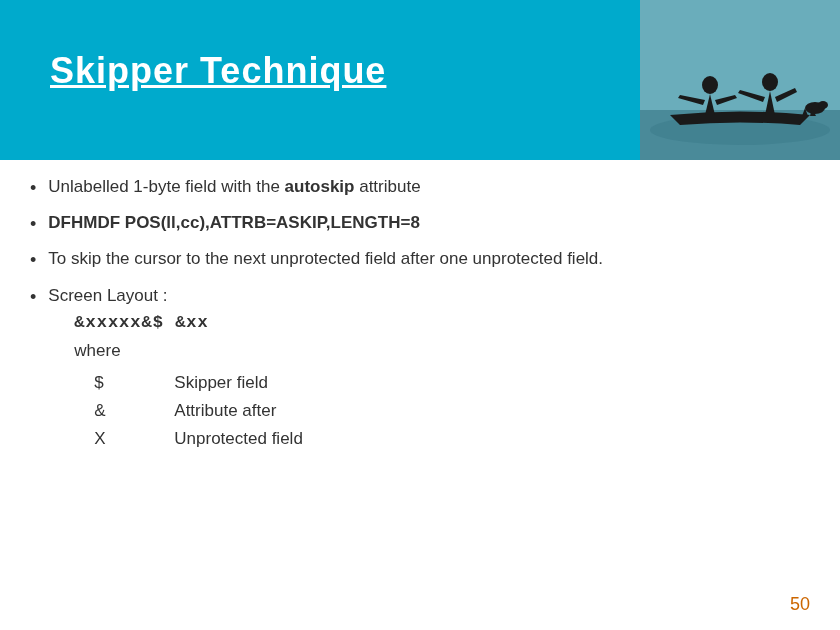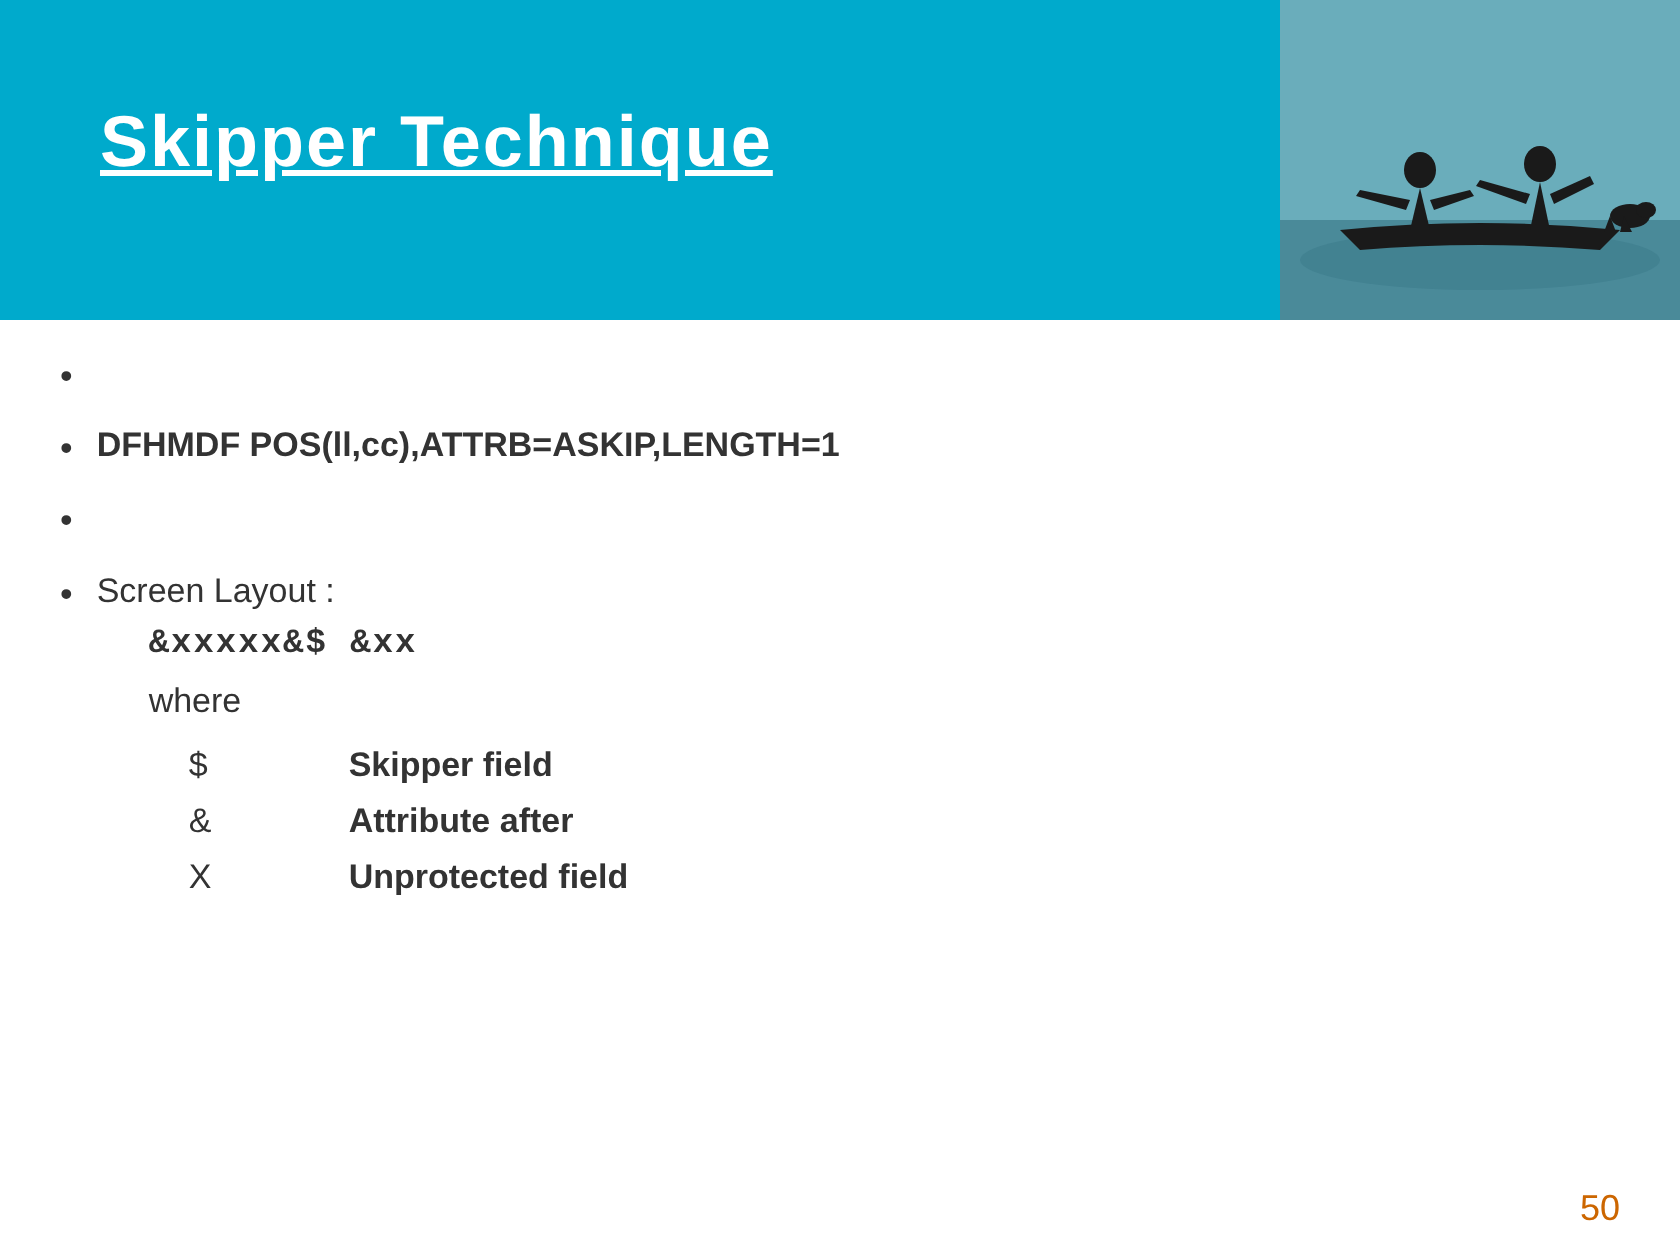--- a/index.html
+++ b/index.html
@@ -139,21 +139,21 @@
       padding: 2px 0;
       vertical-align: top;
     }
 
     .legend-symbol {
       width: 80px;
       font-weight: normal;
     }
 
     .legend-description {
-      font-weight: bold;
+      font-weight: normal;
     }
 
     
     .page-number {
       position: absolute;
       bottom: 15px;
       right: 30px;
       font-size: 18px;
       color: #cc6600;
     }
@@ -195,31 +195,37 @@
     <div class="title-area">
       <h1 class="slide-title">Skipper  Technique</h1>
     </div>
   </div>
 
   <div class="content-area">
     <ul class="bullet-list">
 
       <li>
         <span class="bullet-dot">•</span>
-      </li>
-
-      <li>
-        <span class="bullet-dot">•</span>
-        <span class="bullet-text">
-          <span class="bold-text">DFHMDF POS(ll,cc),ATTRB=ASKIP,LENGTH=1</span>
-        </span>
-      </li>
-
-      <li>
-        <span class="bullet-dot">•</span>
+        <span class="bullet-text">
+          Unlabelled  1-byte field with the <span class="bold-text">autoskip</span> attribute
+        </span>
+      </li>
+
+      <li>
+        <span class="bullet-dot">•</span>
+        <span class="bullet-text">
+          <span class="bold-text">DFHMDF POS(ll,cc),ATTRB=ASKIP,LENGTH=8</span>
+        </span>
+      </li>
+
+      <li>
+        <span class="bullet-dot">•</span>
+        <span class="bullet-text">
+          To skip the cursor to the next unprotected field after one unprotected field.
+        </span>
       </li>
 
       <li>
         <span class="bullet-dot">•</span>
         <span class="bullet-text">
           Screen Layout :
           <div class="screen-layout">
             <div class="layout-line">&amp;xxxxx&amp;$     &amp;xx</div>
             <div class="where-label">where</div>
             <table class="legend-table">

